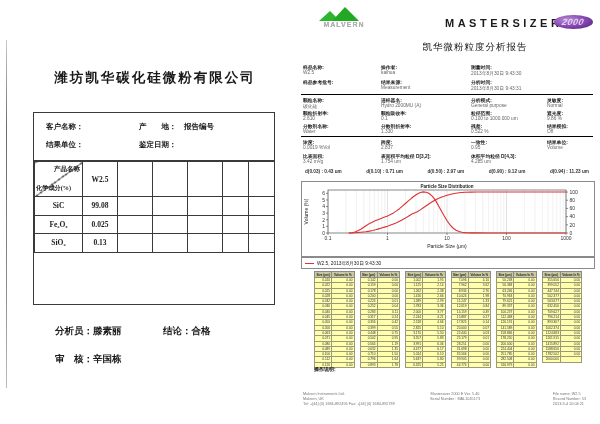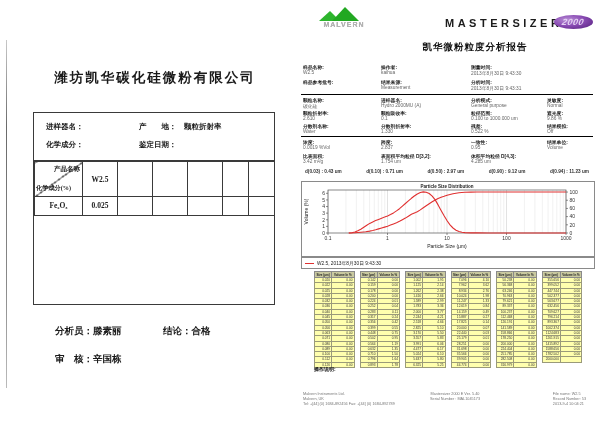--- a/index.html
+++ b/index.html
@@ -33,21 +33,21 @@
                font-size:7px;font-weight:bold;letter-spacing:1px;color:#b4b4b4;
                text-shadow:0 0 0.5px #999;}
   .msz{position:absolute;left:150px;top:17px;font-size:11px;font-weight:bold;
        letter-spacing:3.5px;color:#1c1c1c;white-space:nowrap;}
   .oval2000{position:absolute;left:259px;top:15px;width:39px;height:14px;border-radius:50%;
             background:radial-gradient(ellipse at 35% 35%, #b98fd6 0%, #8a4cb4 45%, #4f1a78 100%);
             display:flex;align-items:center;justify-content:center;}
   .oval2000 span{font-size:9px;font-weight:bold;font-style:italic;color:#e3d0f2;
                  transform:skewX(-10deg);letter-spacing:0.5px;}
   .rp-title{position:absolute;left:60px;top:41px;width:240px;text-align:center;
-            font-size:9.5px;font-weight:bold;letter-spacing:1px;color:#111;}
+            font-size:9.5px;font-weight:normal;letter-spacing:1px;color:#111;}
   .iblock{position:absolute;left:8px;width:292px;}
   .ilabel{position:absolute;font-size:4.8px;font-weight:bold;color:#222;white-space:nowrap;}
   .ivalue{position:absolute;font-size:4.8px;color:#666;white-space:nowrap;min-height:5px;}
   .thick-rule{position:absolute;left:6px;width:292px;height:1.4px;background:#000;}
   .pct-row{position:absolute;left:10px;top:169px;width:284px;display:flex;
            justify-content:space-between;font-size:4.7px;font-weight:bold;color:#333;}
   .chart-box{position:absolute;left:6px;top:181px;width:292px;height:74px;border:1px solid #8a8a8a;background:#fff;}
   .legend-box{position:absolute;left:6px;top:257px;width:292px;height:10px;border:1px solid #8a8a8a;
               display:flex;align-items:center;font-size:4.8px;color:#222;}
   .legend-mark{display:inline-block;width:9px;height:0;border-top:1px solid #e03030;margin:0 3px 0 3px;}
@@ -67,24 +67,24 @@
 <body>
 
 <div class="canvas">
 
   <div class="lpage">
     <div class="scan-line"></div>
     <div class="lp-title">潍坊凯华碳化硅微粉有限公司</div>
 
     <div class="chem-box">
       <div class="chem-head">
-        <span class="hl" style="left:12px;top:9px">进样器名：</span>
+        <span class="hl" style="left:12px;top:9px">客户名称：</span>
         <span class="hl" style="left:105px;top:9px">产　　地：</span>
-        <span class="hl" style="left:150px;top:9px">颗粒折射率</span>
-        <span class="hl" style="left:12px;top:27px">化学成分：</span>
+        <span class="hl" style="left:150px;top:9px">报告编号</span>
+        <span class="hl" style="left:12px;top:27px">结果单位：</span>
         <span class="hl" style="left:105px;top:27px">鉴定日期：</span>
       </div>
       <table class="chem-table">
         <colgroup>
             <col style="width:48px">
             <col style="width:35px">
             <col style="width:35px">
             <col style="width:35px">
             <col style="width:35px">
             <col style="width:26px">
@@ -97,22 +97,40 @@
             <span class="diag-bottom">化学成分(%)</span>
           </td>
           <td>W2.5</td>
           <td></td>
               <td></td>
           <td></td>
               <td></td>
           <td></td>
         </tr>
         <tr>
+          <td>SiC</td>
+          <td>99.08</td>
+          <td></td>
+              <td></td>
+          <td></td>
+              <td></td>
+          <td></td>
+        </tr>
+        <tr>
           <td>Fe₂O₃</td>
           <td>0.025</td>
+          <td></td>
+              <td></td>
+          <td></td>
+              <td></td>
+          <td></td>
+        </tr>
+        <tr>
+          <td>SiO₂</td>
+          <td>0.13</td>
           <td></td>
               <td></td>
           <td></td>
               <td></td>
           <td></td>
         </tr>
       </tbody>
         </table>
     </div>
 

